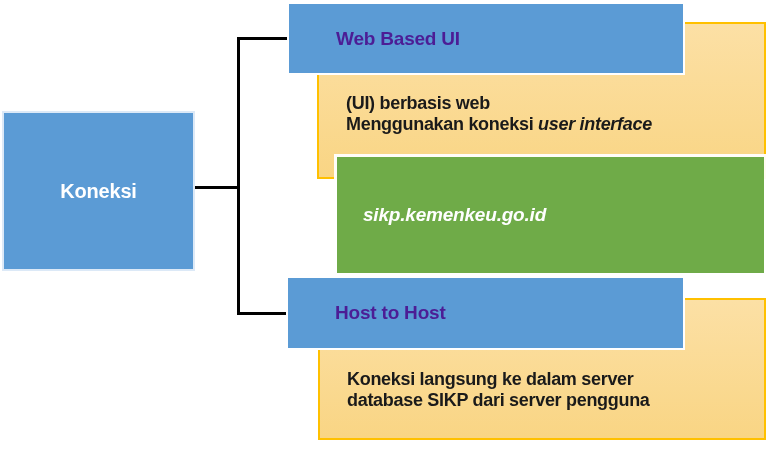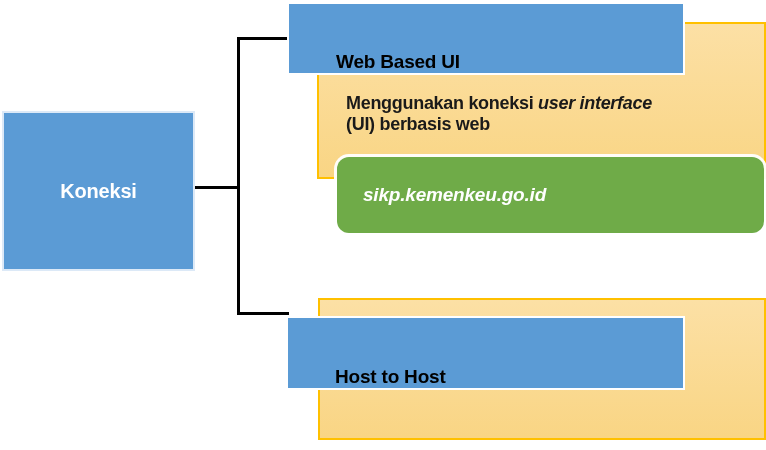--- a/index.html
+++ b/index.html
@@ -51,63 +51,62 @@
     box-sizing: border-box;
   }
   .panel-top { left: 317px; top: 22px;  width: 449px; height: 157px; }
   .panel-bot { left: 318px; top: 298px; width: 448px; height: 142px; }
 
   
   .header {
     position: absolute;
     background: #5B9BD5;
     box-shadow: 0 0 0 2px #FFFFFF;
-    color: #000000;
+    color: #4c1d95;
     font-size: 19px;
     font-weight: 700;
     letter-spacing: -0.2px;
     display: flex;
-    align-items: flex-end;
+    align-items: center;
     padding-left: 47px;
     box-sizing: border-box;
   }
   .header-top { left: 289px; top: 4px;   width: 394px; height: 69px; }
-  .header-bot { left: 288px; top: 278px; width: 395px; height: 70px; margin-top: 40px; }
+  .header-bot { left: 288px; top: 278px; width: 395px; height: 70px; }
 
   
   .desc {
     position: absolute;
     color: #1A1A1A;
     font-size: 18px;
     font-weight: 700;
     letter-spacing: -0.3px;
     line-height: 1.17;
   }
   .desc-top { left: 346px; top: 93px;  width: 410px; }
   .desc-bot { left: 347px; top: 369px; width: 410px; }
   .desc .it { font-style: italic; }
 
   
   .url-box {
     position: absolute;
-    left: 337px; top: 157px; width: 427px; height: 76px;
+    left: 337px; top: 157px; width: 427px; height: 116px;
     background: #6FAB48;
     box-shadow: 0 0 0 3px rgba(255,255,255,0.95);
     display: flex;
     flex-direction: column;
     justify-content: center;
     padding-left: 26px;
     box-sizing: border-box;
     color: #ffffff;
     font-size: 19px;
     font-weight: 700;
     font-style: italic;
     letter-spacing: -0.2px;
     line-height: 1.4;
-    border-radius: 12px;
   }
 </style>
 </head>
 <body>
 
 <div class="slide">
 
   <div class="conn conn-mid"></div>
   <div class="conn conn-vert"></div>
   <div class="conn conn-top"></div>
@@ -117,28 +116,32 @@
     <div>Koneksi</div>
   </div>
 
   <div class="panel panel-top"></div>
 
   <div class="header header-top">
     <span>Web Based UI</span>
   </div>
 
   <div class="desc desc-top">
+    <div>(UI) berbasis web</div>
     <div><span>Menggunakan koneksi </span><span class="it">user interface</span></div>
-    <div>(UI) berbasis web</div>
   </div>
 
   <div class="url-box">
     <div>sikp.kemenkeu.go.id</div>
   </div>
 
   <div class="panel panel-bot"></div>
 
   <div class="header header-bot">
     <span>Host to Host</span>
   </div>
 
+  <div class="desc desc-bot">
+    <div>Koneksi langsung ke dalam server</div>
+    <div>database SIKP dari server pengguna</div>
+  </div>
 
 </div>
 
 </body></html>

